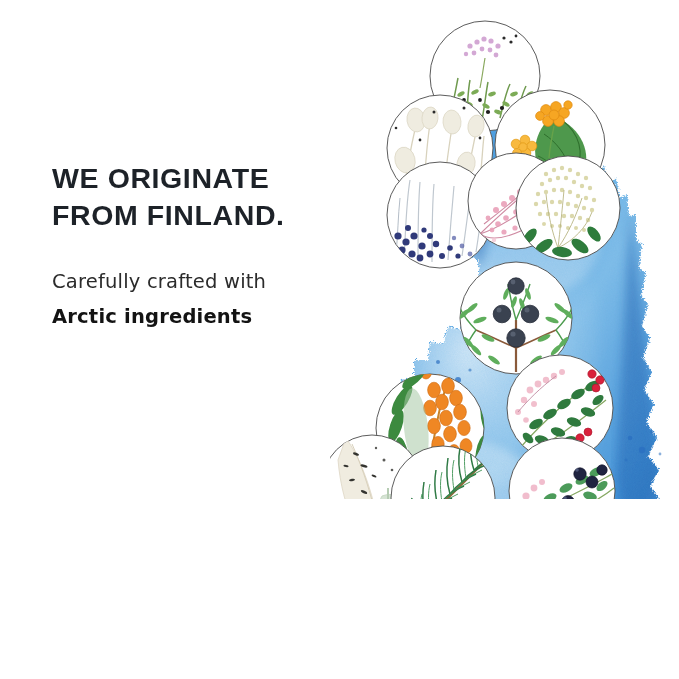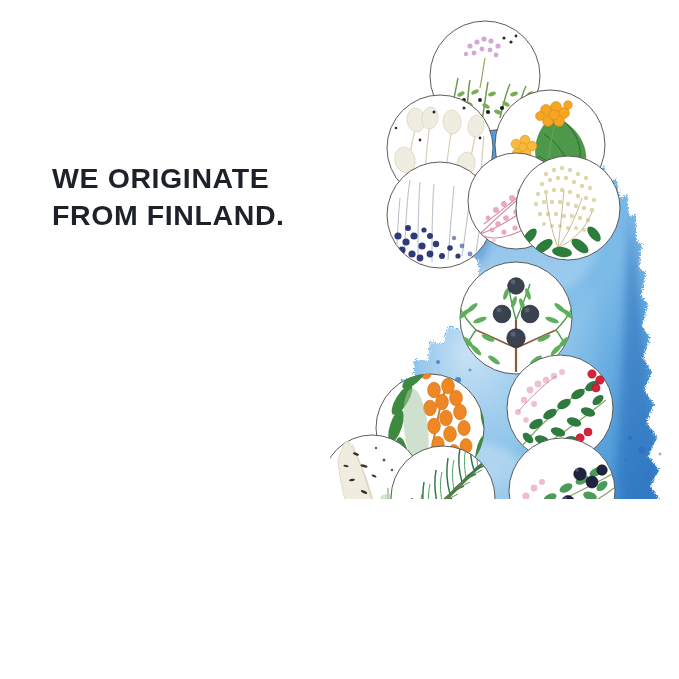--- a/index.html
+++ b/index.html
@@ -63,20 +63,22 @@
 </style>
 </head>
 <body>
 
 <div id="stage">
 
   <div class="copy">
     <h1 class="headline">WE ORIGINATE
 FROM FINLAND.</h1>
     <p class="body-copy">
+      <span class="ln">Carefully crafted with</span>
+      <span class="ln strong">Arctic ingredients</span>
     </p>
   </div>
 
   <div id="art">
   <svg viewBox="0 0 349 671" xmlns="http://www.w3.org/2000/svg">
     <defs>
 
       <filter id="grain" x="-15%" y="-15%" width="130%" height="130%">
         <feTurbulence type="fractalNoise" baseFrequency="0.62" numOctaves="4" seed="7" result="n"></feTurbulence>
         <feDisplacementMap in="SourceGraphic" in2="n" scale="7" xChannelSelector="R" yChannelSelector="G"></feDisplacementMap>

